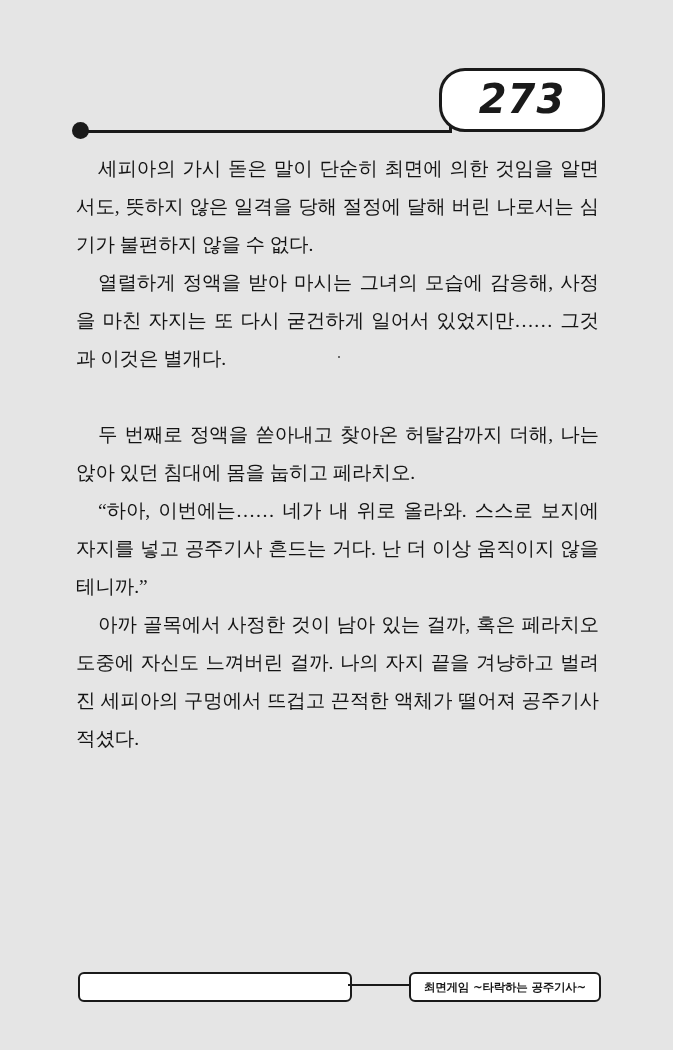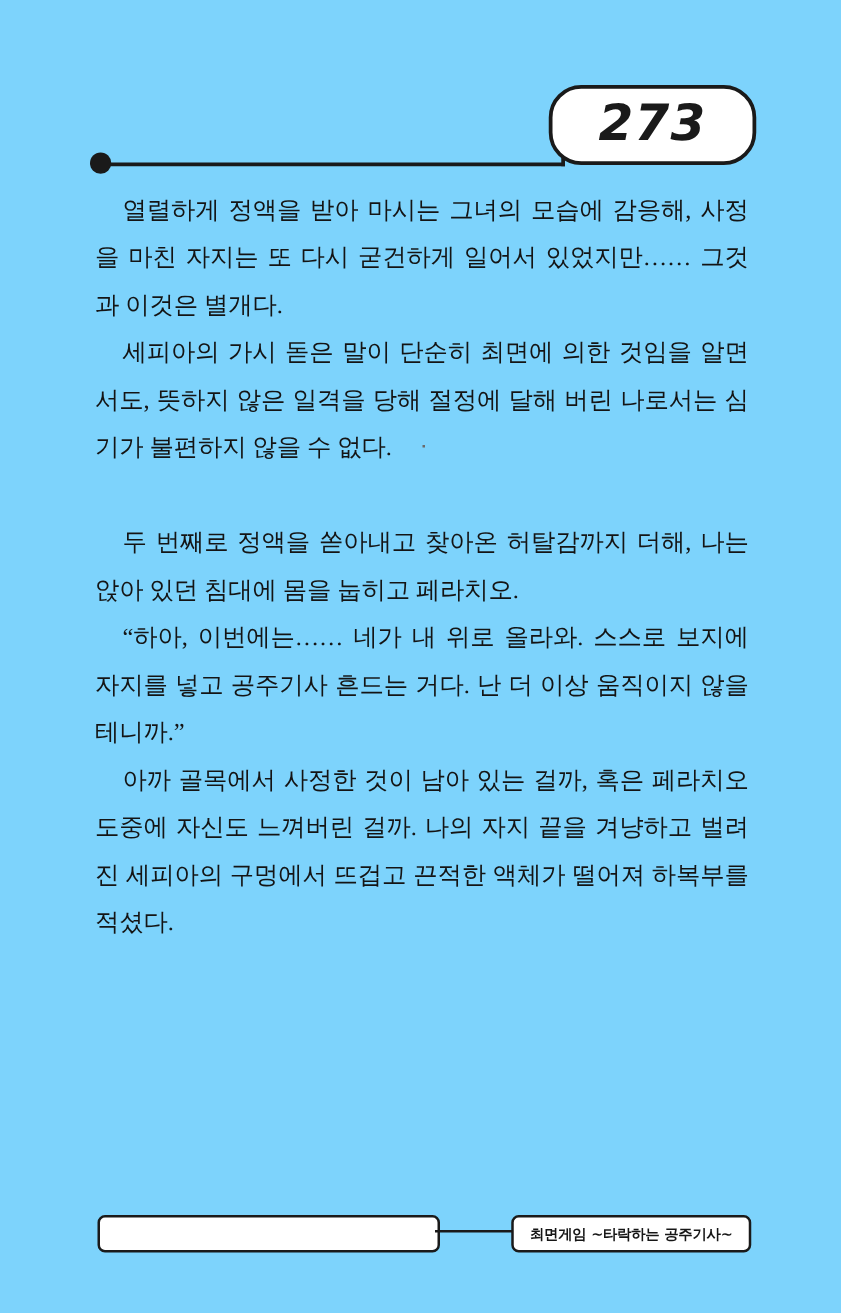--- a/index.html
+++ b/index.html
@@ -12,21 +12,21 @@
     height: 1050px;
     position: relative;
     font-family: "Liberation Serif", serif;
     color: #111111;
     overflow: hidden;
   }
 
   .page {
     position: absolute;
     inset: 0;
-    background: #7dd3fc;
+    background: #e5e5e5;
   }
 
   
   .header {
     position: absolute;
     left: 0;
     top: 60px;
     width: 673px;
     height: 90px;
   }
@@ -170,26 +170,26 @@
   <div class="header">
     <div class="header-rule"></div>
     <div class="header-rule-riser"></div>
     <div class="header-dot"></div>
     <div class="page-number-bubble">
       <span class="num">273</span>
     </div>
   </div>
 
   <div class="body-text">
+    <p class="para indent">세피아의 가시 돋은 말이 단순히 최면에 의한 것임을 알면서도, 뜻하지 않은 일격을 당해 절정에 달해 버린 나로서는 심기가 불편하지 않을 수 없다.</p>
     <p class="para indent">열렬하게 정액을 받아 마시는 그녀의 모습에 감응해, 사정을 마친 자지는 또 다시 굳건하게 일어서 있었지만…… 그것과 이것은 별개다.</p>
-    <p class="para indent">세피아의 가시 돋은 말이 단순히 최면에 의한 것임을 알면서도, 뜻하지 않은 일격을 당해 절정에 달해 버린 나로서는 심기가 불편하지 않을 수 없다.</p>
     <div class="para-gap"></div>
     <p class="para indent">두 번째로 정액을 쏟아내고 찾아온 허탈감까지 더해, 나는 앉아 있던 침대에 몸을 눕히고 페라치오.</p>
     <p class="para indent">“하아, 이번에는…… 네가 내 위로 올라와. 스스로 보지에 자지를 넣고 공주기사 흔드는 거다. 난 더 이상 움직이지 않을 테니까.”</p>
-    <p class="para indent">아까 골목에서 사정한 것이 남아 있는 걸까, 혹은 페라치오 도중에 자신도 느껴버린 걸까. 나의 자지 끝을 겨냥하고 벌려진 세피아의 구멍에서 뜨겁고 끈적한 액체가 떨어져 하복부를 적셨다.</p>
+    <p class="para indent">아까 골목에서 사정한 것이 남아 있는 걸까, 혹은 페라치오 도중에 자신도 느껴버린 걸까. 나의 자지 끝을 겨냥하고 벌려진 세피아의 구멍에서 뜨겁고 끈적한 액체가 떨어져 공주기사 적셨다.</p>
     <div class="stray-dot"></div>
   </div>
 
   <div class="footer">
     <div class="footer-left-box"></div>
     <div class="footer-rule"></div>
     <div class="footer-right-box">
       <span class="label">최면게임 ~타락하는 공주기사~</span>
     </div>
   </div>

